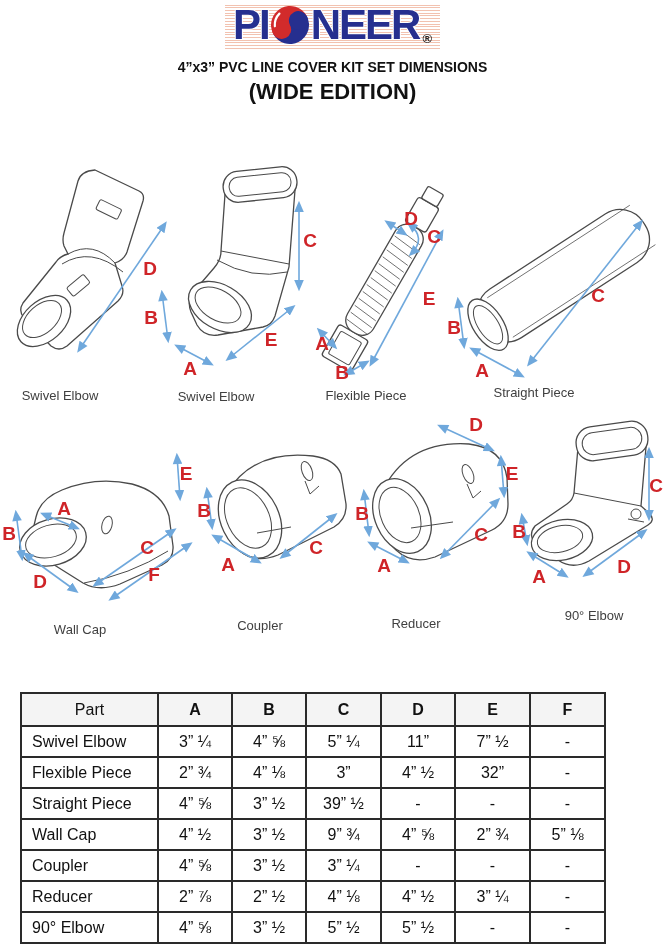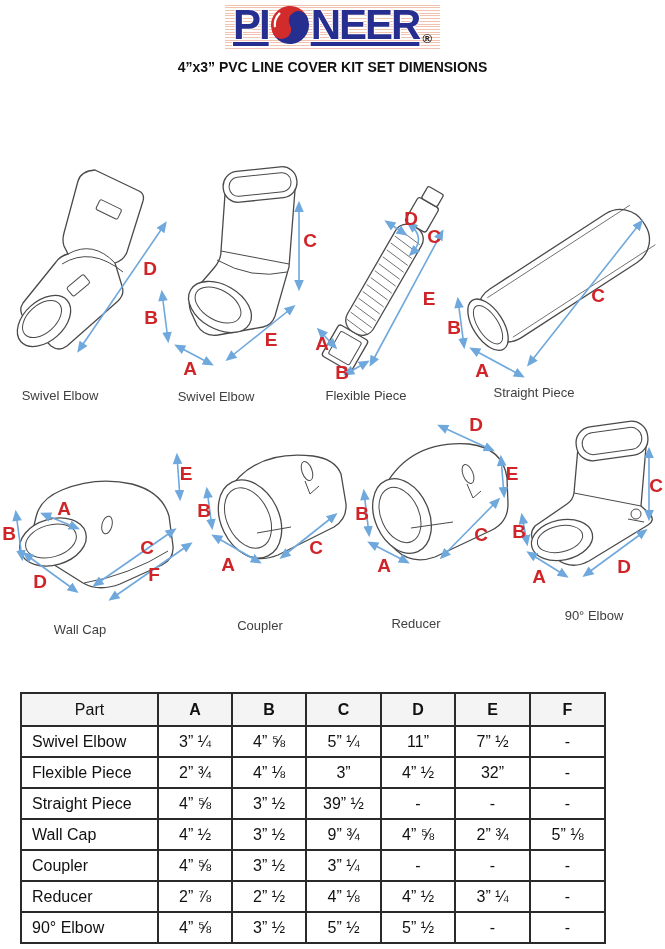--- a/index.html
+++ b/index.html
@@ -11,21 +11,20 @@
   .header { position:absolute; left:0; top:0; width:665px; text-align:center; }
   .logo-box {
     display:inline-block; margin-top:3px; padding:1px 8px 3px 8px; position:relative;
     background:repeating-linear-gradient(180deg,#ffffff 0 1.6px,#f2c2b0 1.6px 2.7px);
     line-height:1;
   }
   .logo-row { display:flex; align-items:center; }
   .logo-txt {
     font-weight:bold; font-size:42px; letter-spacing:-2px; color:#262f8f;
     text-shadow:-1px 0 #fff,1px 0 #fff,0 -1px #fff,0 1px #fff;
-    text-decoration:underline;
   }
   .taeguk { margin:0 1px; display:block; }
   .reg { font-size:13px; color:#222; align-self:flex-end; margin:0 0 1px 3px; font-weight:bold; }
   .title1 { margin-top:10px; font-size:14px; font-weight:bold; color:#111; letter-spacing:0; }
   .title2 { margin-top:4px; font-size:22px; font-weight:bold; color:#111; }
 
   
   .diag { position:absolute; }
   .diag svg { position:absolute; left:0; top:0; overflow:visible; }
   .dim {
@@ -82,20 +81,21 @@
             <circle cx="10.5" cy="20" r="9.5" fill="#d22b2b"></circle>
             <circle cx="29.5" cy="20" r="9.5" fill="#262f8f"></circle>
             <path d="M6,14 a16,16 0 0 1 10,-9" stroke="#fff" stroke-width="2.2" fill="none" stroke-linecap="round"></path>
           </g>
         </svg>
         <span class="logo-txt">NEER</span>
         <span class="reg">®</span>
       </div>
     </div>
     <div class="title1">4”x3” PVC LINE COVER KIT SET DIMENSIONS</div>
+    <div class="title2">(WIDE EDITION)</div>
   </div>
 
   <div class="diag" style="left:5px;top:160px;width:170px;height:245px">
     <svg width="170" height="245">
       <path class="sk" d="M90,10 L134,31 Q140,34 138,41 L122,92 Q119,100 110,103 L117,126 Q120,134 113,141 L62,186 Q54,192 46,186 L19,158 Q13,151 18,143 L51,102 Q55,96 63,94 L59,86 Q57,80 59,73 L73,21 Q76,11 90,10 Z"></path>
       <ellipse class="sk" cx="39" cy="161" rx="31" ry="20" transform="rotate(-42 39 161)"></ellipse>
       <ellipse class="sk2" cx="37" cy="159" rx="23" ry="14" transform="rotate(-42 37 159)"></ellipse>
       <path class="sk2" d="M63,94 Q88,80 110,103"></path>
       <path class="sk2" d="M57,104 Q86,86 118,112"></path>
       <rect class="sk2" x="92" y="44" width="24" height="11" rx="2" transform="rotate(26 104 49)"></rect>

